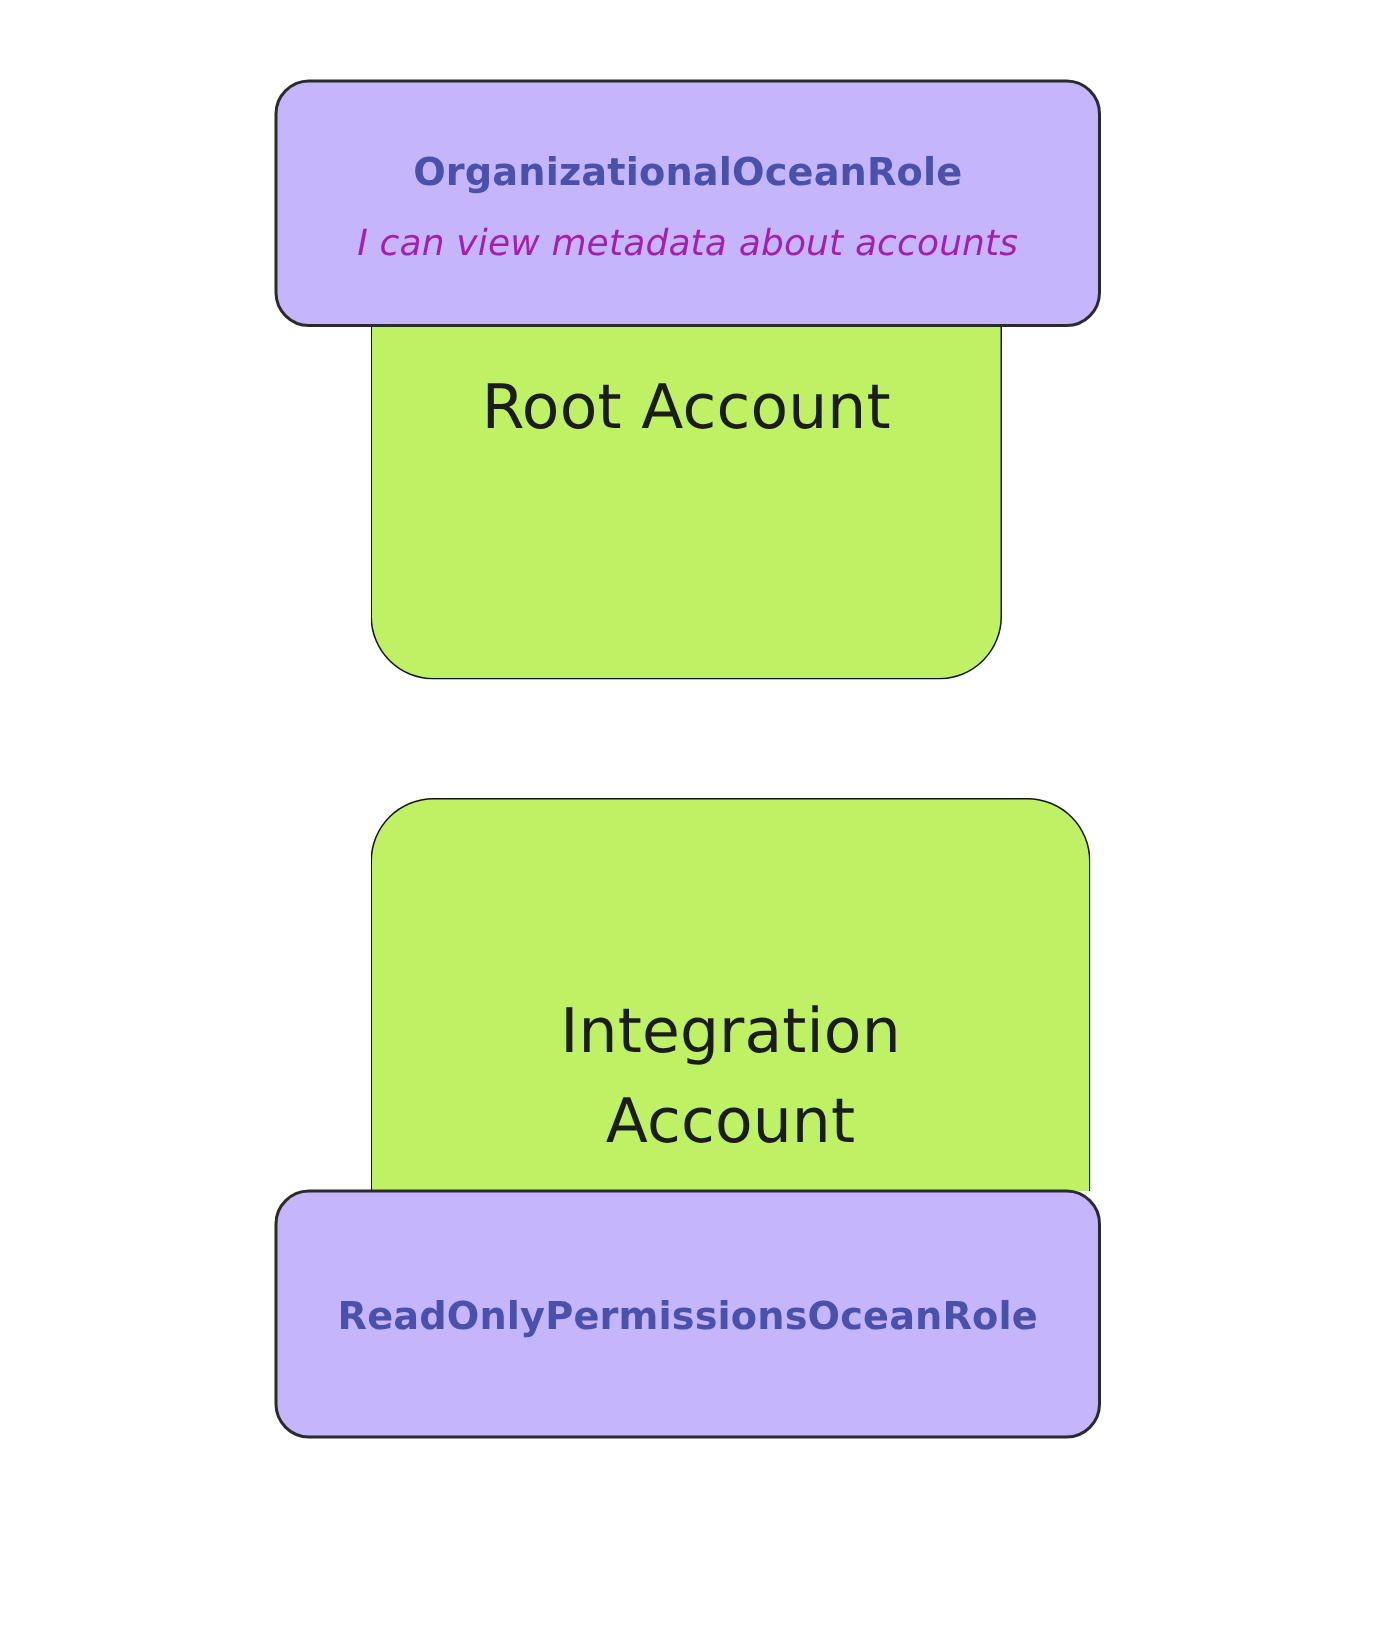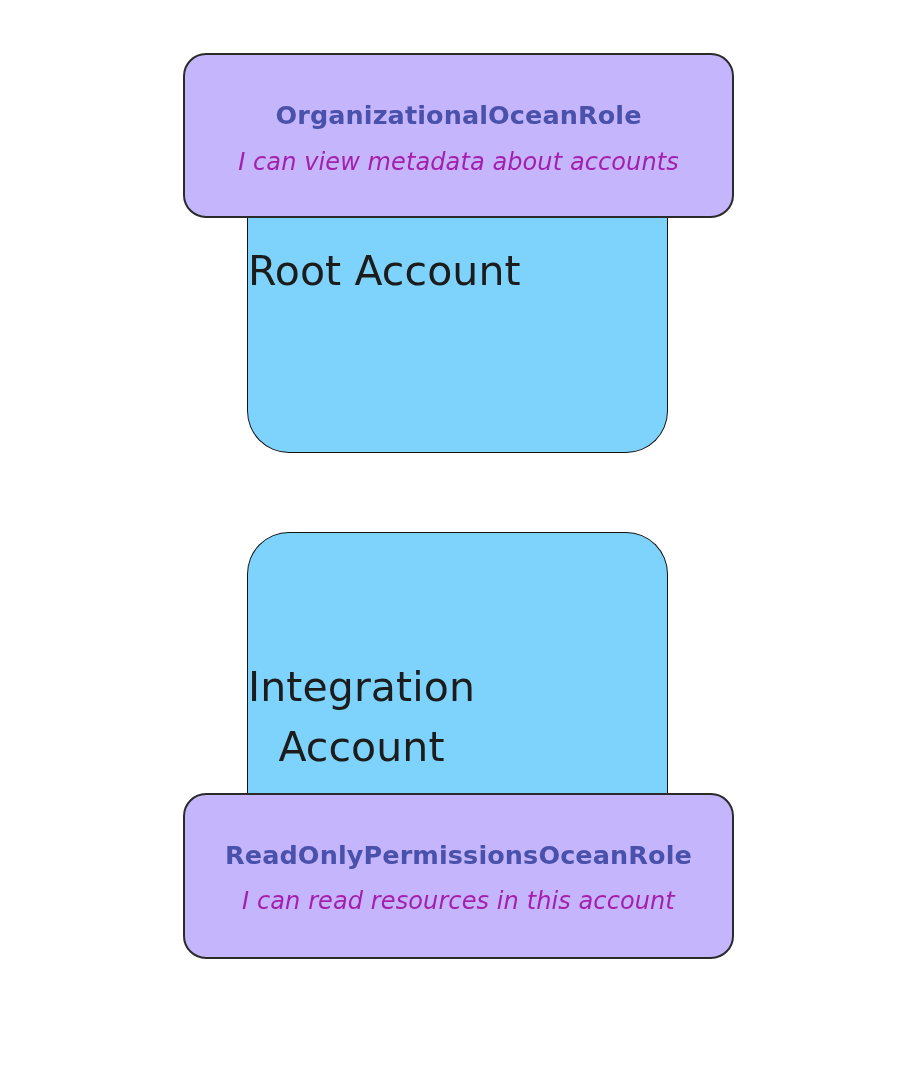--- a/index.html
+++ b/index.html
@@ -20,42 +20,42 @@
     left: 0;
     top: 0;
     width: 915px;
     height: 1092px;
   }
 
   
   .account-box {
     position: absolute;
     box-sizing: border-box;
-    background: #7dd3fc;
+    background: #bef264;
     border: 1.6px solid #131313;
     display: flex;
     align-items: center;
-    justify-content: flex-start;
+    justify-content: center;
   }
 
   .account-box.root {
     left: 247px;
     top: 214px;
     width: 421px;
     height: 239px;
     border-top: none;
     border-radius: 0 0 42px 42px;
     align-items: flex-start;
     padding-top: 28px;
   }
 
   .account-box.integration {
     left: 247px;
     top: 532px;
-    width: 421px;
+    width: 480px;
     height: 262px;
     border-bottom: none;
     border-radius: 42px 42px 0 0;
     align-items: center;
     padding-top: 108px;
     padding-bottom: 0;
   }
 
   .account-label {
     font-size: 41px;
@@ -131,16 +131,15 @@
     <div class="role-desc">I can view metadata about accounts</div>
   </div>
 
   <div class="account-box integration">
     <div class="account-label">Integration
 Account</div>
   </div>
 
   <div class="role-box bottom">
     <div class="role-name">ReadOnlyPermissionsOceanRole</div>
-    <div class="role-desc">I can read resources in this account</div>
   </div>
 
 </div>
 
 </body></html>

